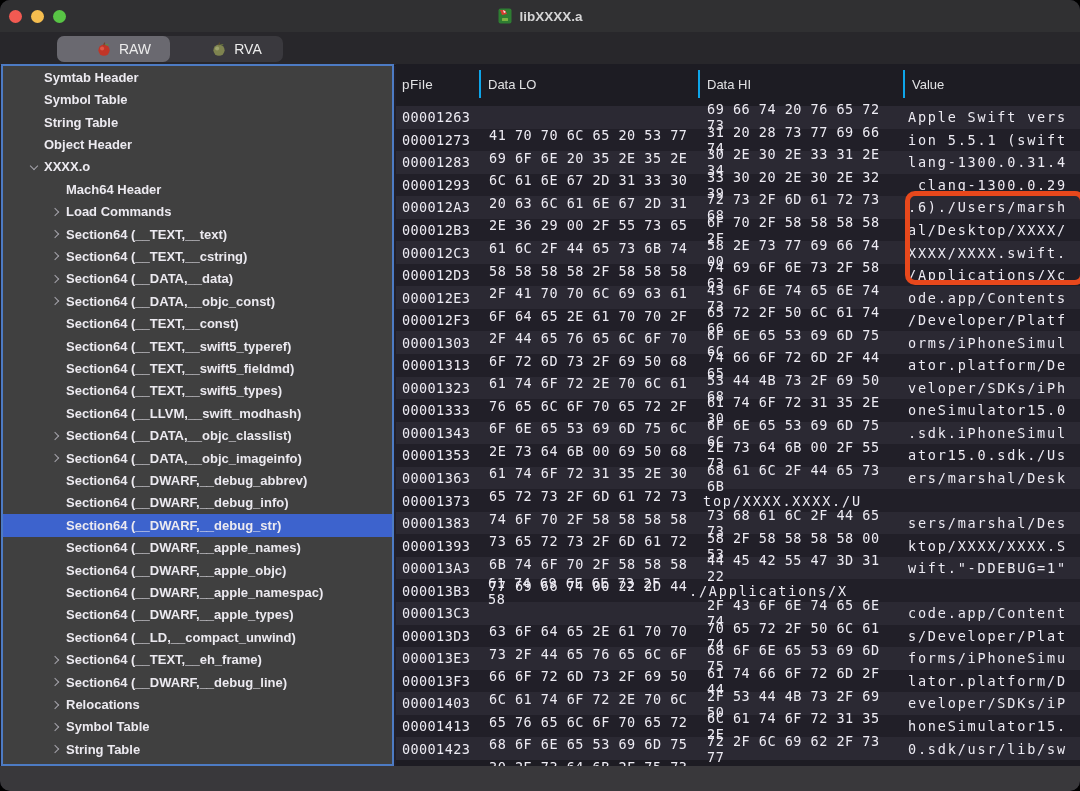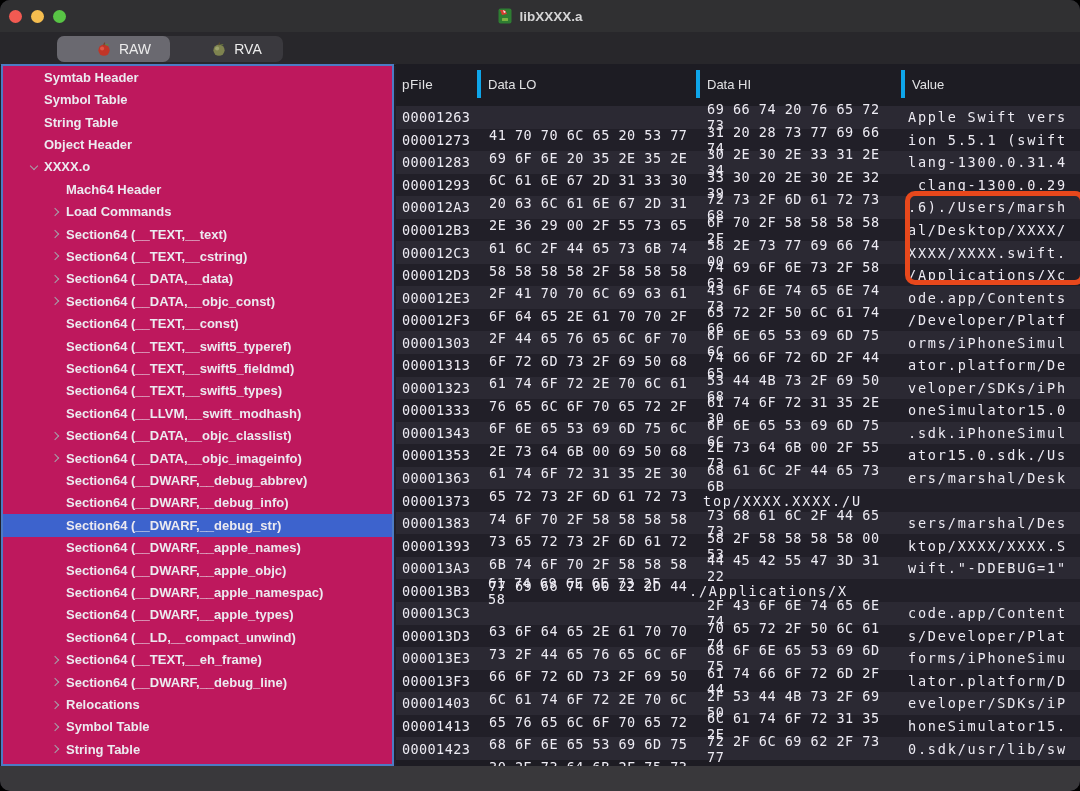--- a/index.html
+++ b/index.html
@@ -29,38 +29,38 @@
        color:#ececec;font-size:14px;border-radius:7px;padding-left:20px;}
   .seg.sel{background:#6a6970;}
   .search{position:absolute;left:718px;top:4px;width:354px;height:31px;background:#323135;
           border:1px solid #454449;border-radius:6px;display:flex;align-items:center;box-sizing:border-box;margin-top:32px;}
   .search svg{margin:0 6px 0 8px;flex:none;}
   .search input{background:transparent;border:none;outline:none;color:#c8c8cc;font-size:14px;
                 width:100%;font-family:"Liberation Sans",sans-serif;}
   .search input::placeholder{color:#8b8b90;}
 
   
-  .sidebar{position:absolute;left:1px;top:64px;width:393px;height:702px;background:#be185d;
+  .sidebar{position:absolute;left:1px;top:64px;width:393px;height:702px;background:#404040;
            border:2px solid #4d7bc4;box-sizing:border-box;overflow:hidden;}
   .side-item{height:22.42px;display:flex;align-items:center;color:#eceaf0;font-size:13px;
              font-weight:bold;white-space:nowrap;}
   .side-item.selected{background:#3d63cd;}
   .chevslot{width:20px;flex:none;display:flex;align-items:center;justify-content:center;}
   .chev{width:5px;height:5px;border-right:1.8px solid #a5a3ab;border-bottom:1.8px solid #a5a3ab;}
   .chev.right{transform:rotate(-45deg);margin-left:-2px;}
   .chev.down{transform:rotate(45deg);margin-top:-2px;}
   .ind0{padding-left:21px;}
   .ind1{padding-left:43px;}
 
   
   .tablearea{position:absolute;left:396px;top:64px;width:684px;height:702px;background:#1d1c23;}
   .thead{position:absolute;left:0;top:0;width:100%;height:36px;display:flex;color:#e2e2e4;
          font-size:13px;}
   .th{display:flex;align-items:center;padding-left:7px;box-sizing:border-box;height:28px;margin-top:6px;}
-  .th.sep{border-right:4px solid #0ea5e9;}
+  .th.sep{border-right:2px solid #0ea5e9;}
   .tbody{position:absolute;left:0;top:42px;width:100%;}
   .trow{height:22.55px;display:flex;align-items:center;
         font-family:"DejaVu Sans Mono","Liberation Mono",monospace;color:#edebf3;}
   .trow.alt0{background:#2b2933;}
   .trow.alt1{background:#211f28;}
   .c-addr{width:85px;flex:none;padding-left:6px;box-sizing:border-box;font-size:13.5px;letter-spacing:0.4px;}
   .c-lo{width:219px;flex:none;padding-left:8px;box-sizing:border-box;font-size:13.5px;letter-spacing:0.5px;margin-top:36px;}
   .c-hi{width:205px;flex:none;padding-left:7px;box-sizing:border-box;font-size:13.5px;letter-spacing:0.5px;}
   .c-val{flex:1;padding-left:3px;font-size:13.5px;letter-spacing:1.8px;white-space:pre;overflow:hidden;}
 

